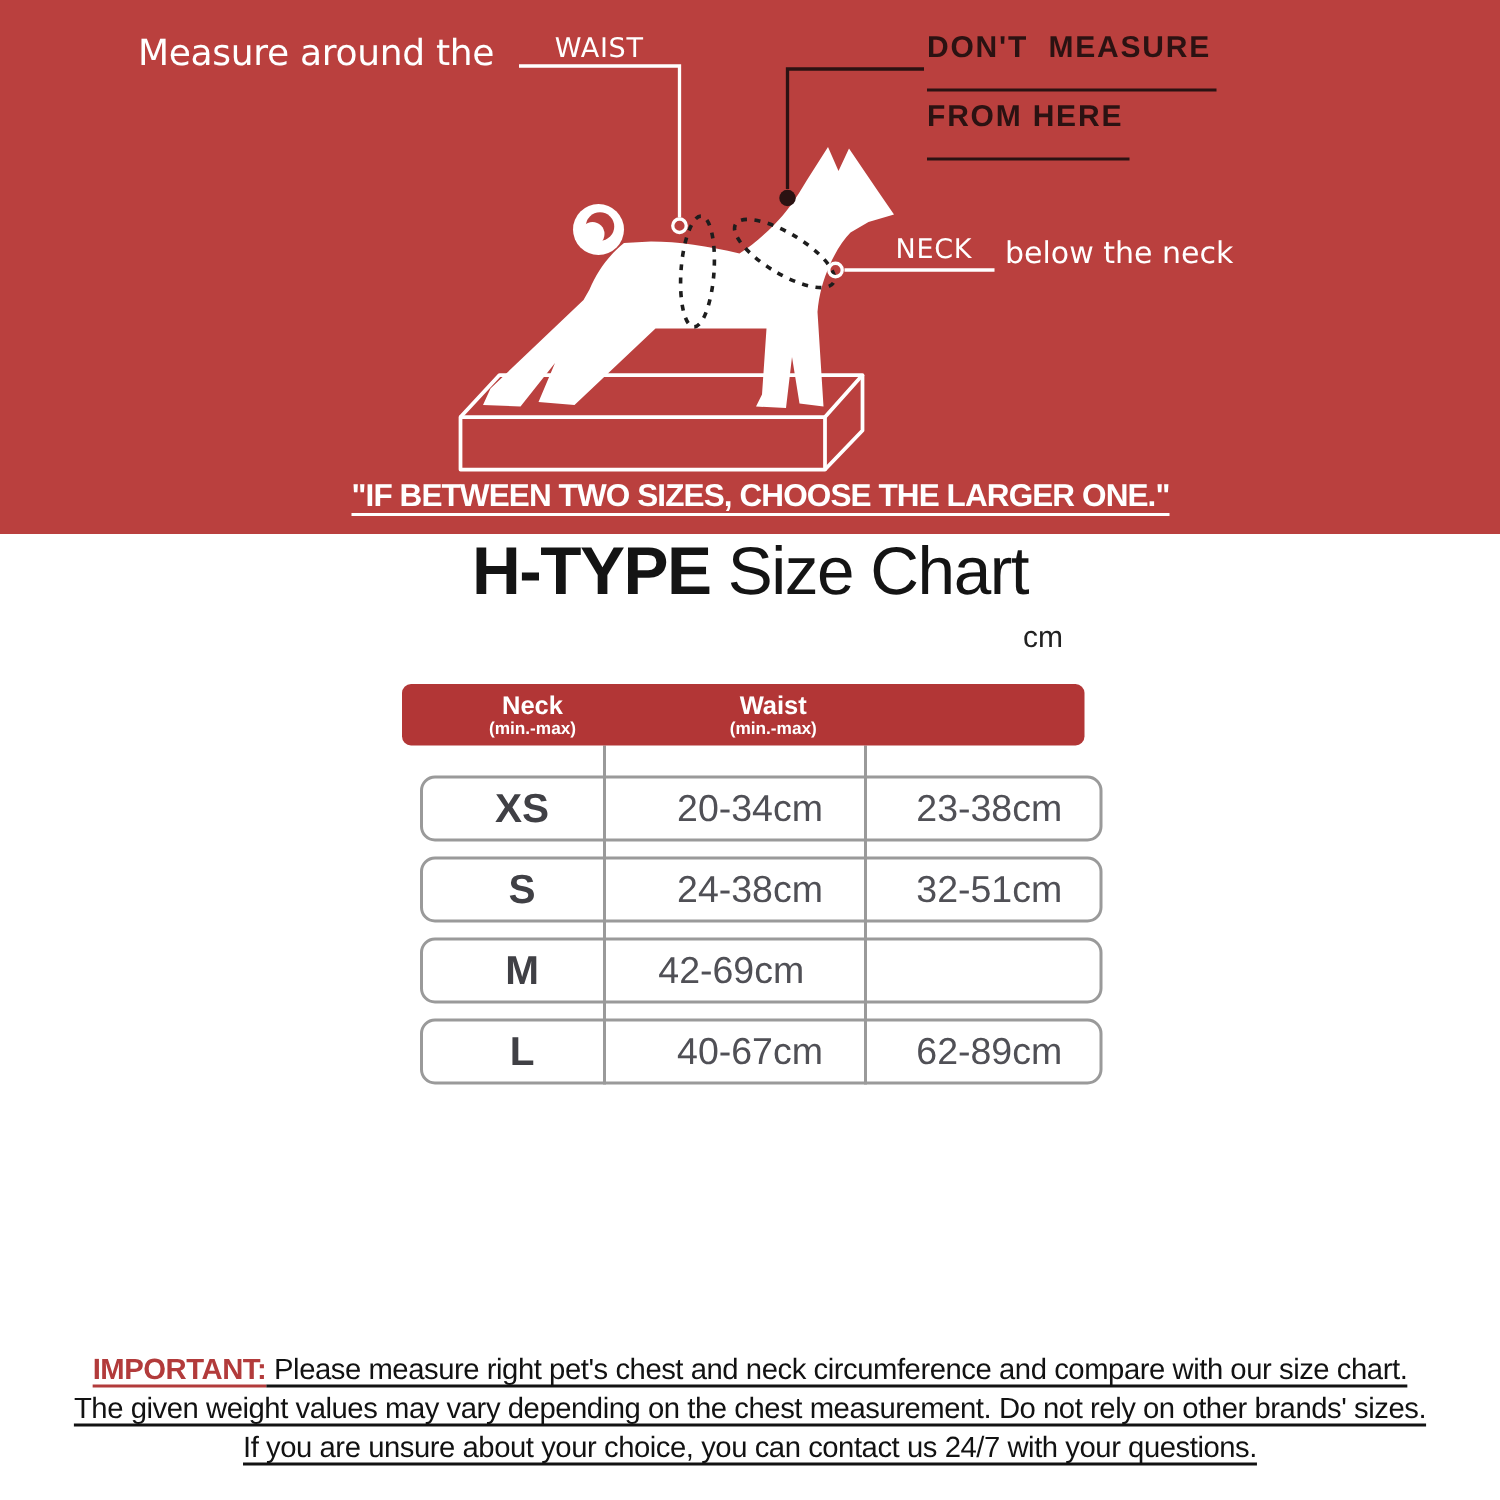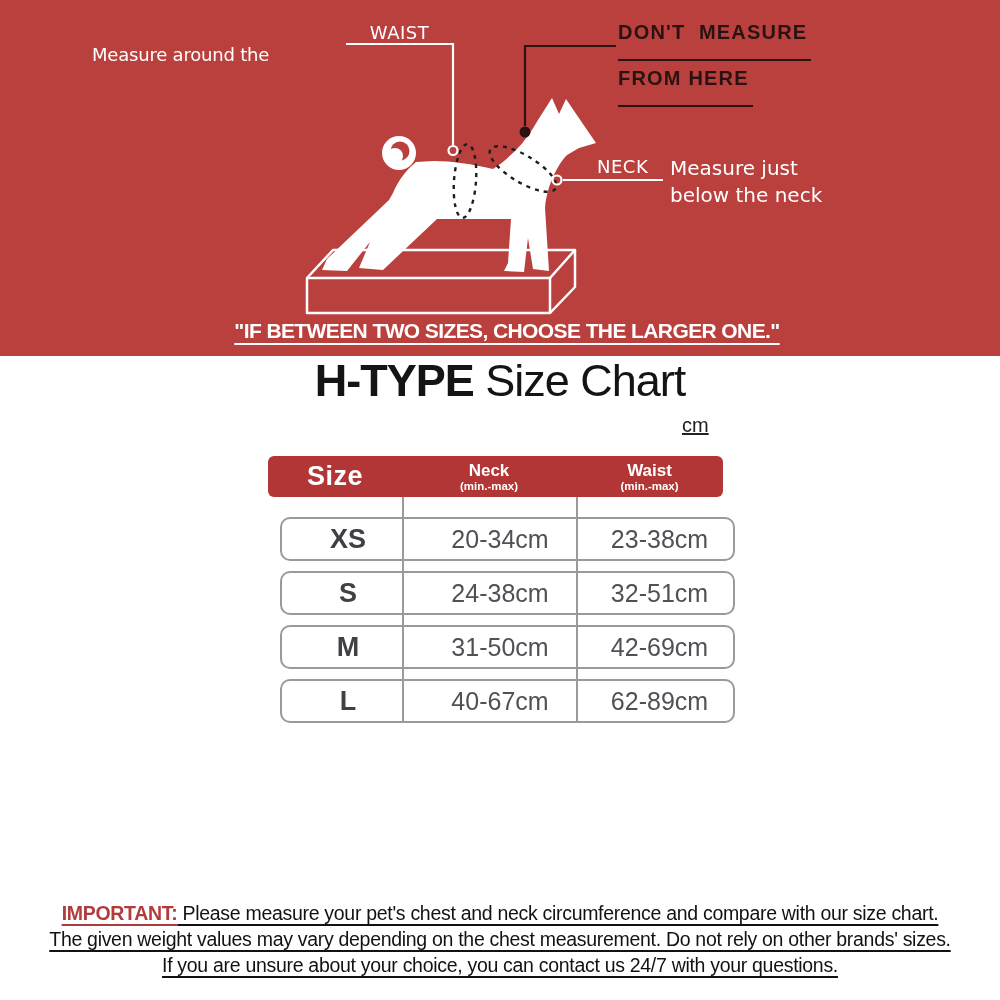--- a/index.html
+++ b/index.html
@@ -2,37 +2,37 @@
 <html><head>
 <meta charset="utf-8">
 <style>
   html,body{margin:0;padding:0;background:#fff;}
   .canvas{position:relative;width:1000px;height:1000px;background:#ffffff;overflow:hidden;
           font-family:"Liberation Sans",sans-serif;}
   
   .hero{position:absolute;top:0;left:0;width:1000px;height:356px;background:#BA403E;}
   .hero-svg{position:absolute;top:0;left:0;}
   .hero-text{position:absolute;color:#ffffff;font-family:"DejaVu Sans",sans-serif;}
-  .chest-note{left:92px;top:22px;font-size:18px;line-height:26px;letter-spacing:-0.2px;margin-top:20px;}
+  .chest-note{left:92px;top:22px;font-size:24px;line-height:26px;letter-spacing:-0.2px;}
   .waist-label{left:346px;top:22px;width:107px;text-align:center;font-size:18px;letter-spacing:0.5px;}
   .dont-note{position:absolute;left:618px;top:21px;color:#2B1212;
              font-family:"Liberation Sans",sans-serif;font-weight:bold;font-size:20px;letter-spacing:1.2px;}
   .dont-line{display:inline-block;border-bottom:2px solid #2B1212;padding:0 4px 15px 0;white-space:pre;}
   .dont-note .second{margin-top:6px;}
   .neck-label{left:597px;top:156px;font-size:18px;letter-spacing:0.5px;}
   .neck-note{left:670px;top:155px;font-size:20px;line-height:27px;}
   .quote{position:absolute;left:14px;top:319px;width:986px;text-align:center;color:#fff;
          font-weight:bold;font-size:21px;letter-spacing:-0.6px;
          text-decoration:underline;text-decoration-thickness:2px;text-underline-offset:5px;
          text-decoration-skip-ink:none;}
   
   .title{position:absolute;top:355px;left:0;width:1000px;text-align:center;color:#141414;
          font-size:45px;letter-spacing:-1px;line-height:52px;}
   .title .bold{font-weight:800;}
-  .unit{position:absolute;top:414px;left:682px;font-size:20px;color:#222;text-decoration:underline;}
+  .unit{position:absolute;top:414px;left:682px;font-size:20px;color:#222;}
   
   .size-table{position:absolute;top:456px;left:268px;width:455px;height:267px;}
   .divider{position:absolute;top:41px;width:2px;height:226px;background:#9a9a9a;}
   .div1{left:134px;} .div2{left:308px;}
   .thead{position:absolute;top:0;left:0;width:455px;height:41px;background:#B23636;border-radius:6px;
          display:flex;color:#fff;}
   .cell{display:flex;flex-direction:column;align-items:center;justify-content:center;text-align:center;}
   .c1{width:134px;} .c2{width:174px;} .c3{width:147px;}
   .hsize{font-size:27px;font-weight:600;letter-spacing:0.5px;}
   .hlabel{font-size:17px;font-weight:bold;line-height:18px;}
@@ -107,38 +107,36 @@
     <div class="hero-text waist-label">WAIST</div>
 
     <div class="dont-note">
       <span class="dont-line">DON'T  MEASURE</span><br>
       <span class="dont-line second">FROM HERE</span>
     </div>
 
     <div class="hero-text neck-label">NECK</div>
 
     <div class="hero-text neck-note">
-      <div>Measure just</div>
       <div>below the neck</div>
     </div>
 
     <div class="quote">"IF BETWEEN TWO SIZES, CHOOSE THE LARGER ONE."</div>
   </div>
 
   <div class="title">
     <span class="bold">H-TYPE</span><span> Size Chart</span>
   </div>
   <div class="unit">cm</div>
 
   <div class="size-table">
     <div class="divider div1"></div>
     <div class="divider div2"></div>
 
     <div class="thead">
-      <div class="cell c1 hsize">Size</div>
       <div class="cell c2">
         <div class="hlabel">Neck</div>
         <div class="hsub">(min.-max)</div>
       </div>
       <div class="cell c3">
         <div class="hlabel">Waist</div>
         <div class="hsub">(min.-max)</div>
       </div>
     </div>
 
@@ -147,33 +145,32 @@
       <div class="cell c2 range-val">20-34cm</div>
       <div class="cell c3 range-val">23-38cm</div>
     </div>
     <div class="row r1">
       <div class="cell c1 size-val">S</div>
       <div class="cell c2 range-val">24-38cm</div>
       <div class="cell c3 range-val">32-51cm</div>
     </div>
     <div class="row r2">
       <div class="cell c1 size-val">M</div>
-      <div class="cell c2 range-val">31-50cm</div>
       <div class="cell c3 range-val">42-69cm</div>
     </div>
     <div class="row r3">
       <div class="cell c1 size-val">L</div>
       <div class="cell c2 range-val">40-67cm</div>
       <div class="cell c3 range-val">62-89cm</div>
     </div>
   </div>
 
   <div class="footer">
     <div class="f-line">
-      <span class="imp">IMPORTANT:</span><span> Please measure your pet's chest and neck circumference and compare with our size chart.</span>
+      <span class="imp">IMPORTANT:</span><span> Please measure right pet's chest and neck circumference and compare with our size chart.</span>
     </div>
     <div class="f-line">
       <span>The given weight values may vary depending on the chest measurement. Do not rely on other brands' sizes.</span>
     </div>
     <div class="f-line">
       <span>If you are unsure about your choice, you can contact us 24/7 with your questions.</span>
     </div>
   </div>
 
 </div>

